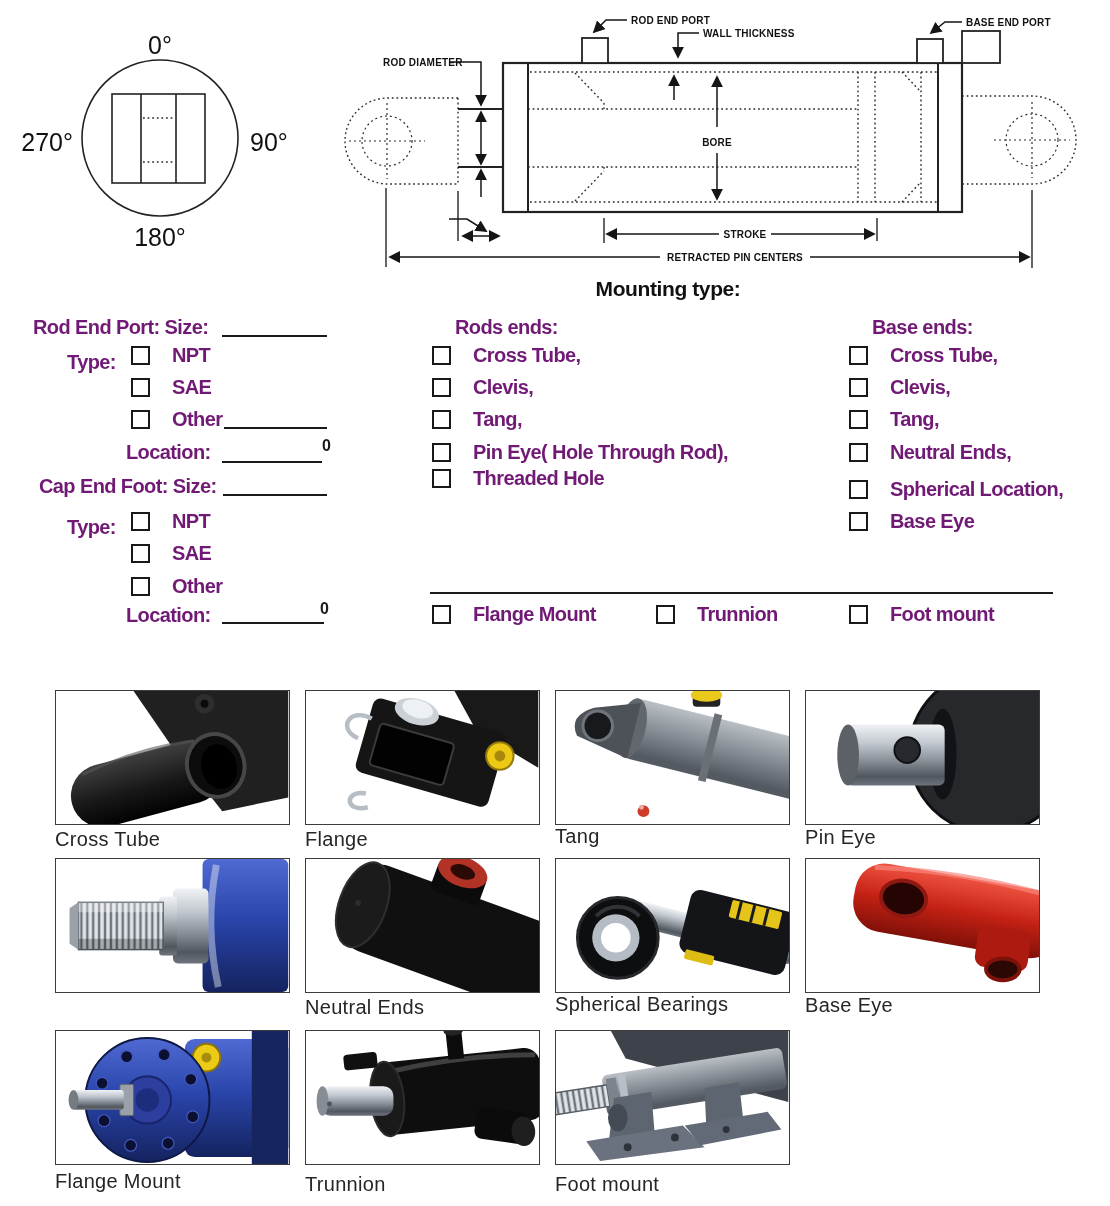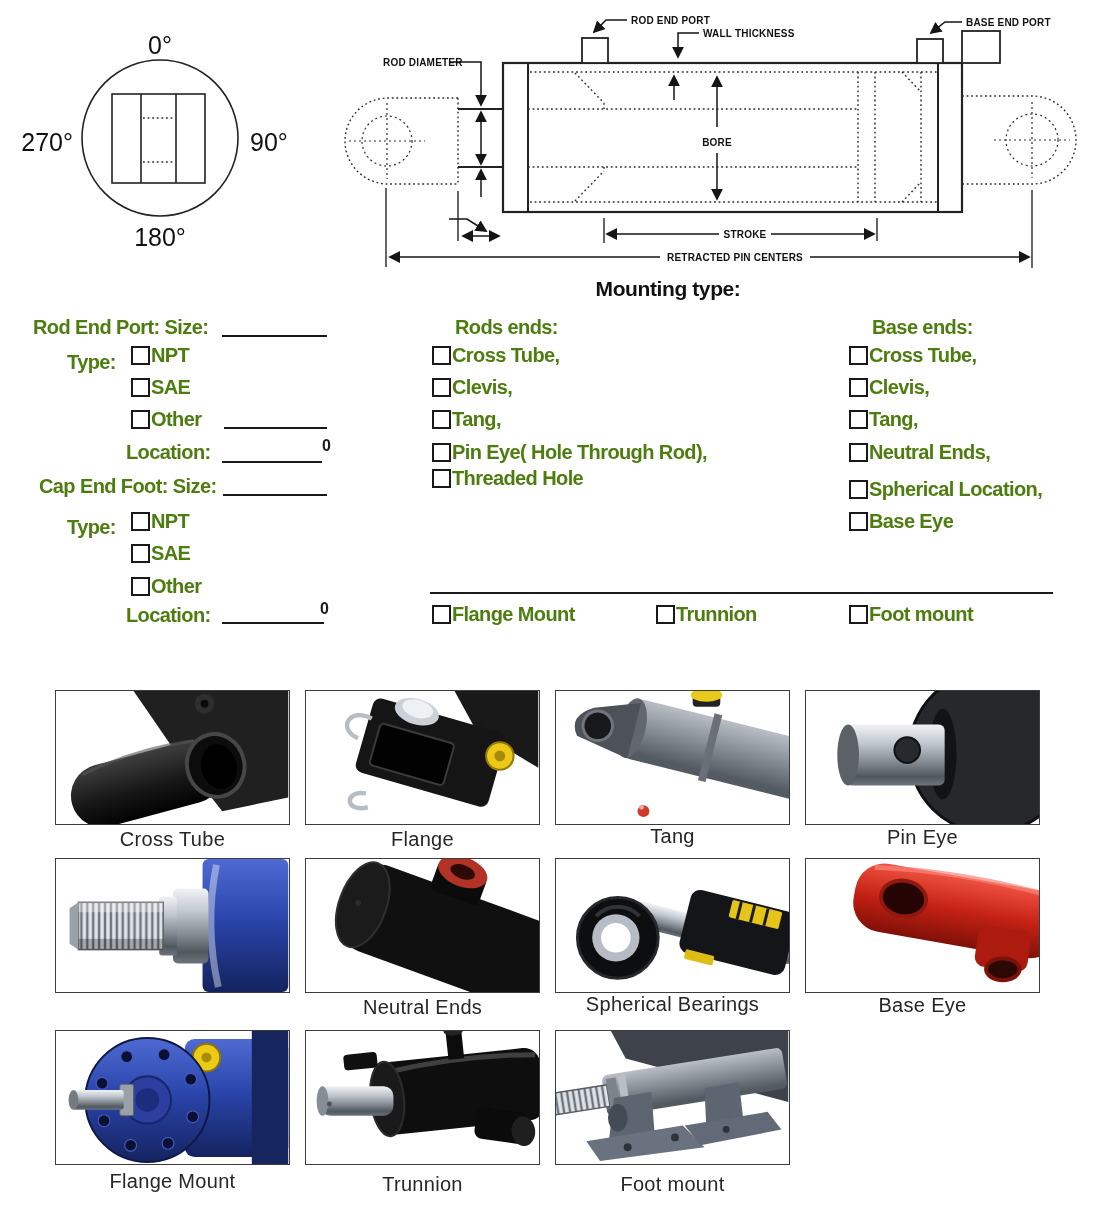--- a/index.html
+++ b/index.html
@@ -1,29 +1,29 @@
 <!DOCTYPE html>
 <html><head>
 <meta charset="utf-8">
 <style>
   html,body{margin:0;padding:0;background:#fff;}
   .canvas{position:relative;width:1110px;height:1206px;background:#ffffff;
           font-family:"Liberation Sans",sans-serif;color:#1b1b1b;overflow:hidden;}
   .abs{position:absolute;}
   
-  .fl{font-weight:bold;font-size:20px;line-height:1.05;letter-spacing:-0.6px;white-space:nowrap;color:#4d7c0f;}
-  .row{position:absolute;display:flex;align-items:center;gap:1px;}
+  .fl{font-weight:bold;font-size:20px;line-height:1.05;letter-spacing:-0.6px;white-space:nowrap;color:#701a75;}
+  .row{position:absolute;display:flex;align-items:center;gap:22px;}
   .cb{width:15px;height:15px;border:2.2px solid #191919;background:#fff;flex:0 0 auto;}
   .blank{position:absolute;border-bottom:2px solid #191919;}
   .sup{position:absolute;font-size:16px;font-weight:bold;letter-spacing:0;}
   .divline{position:absolute;border-top:2px solid #1b1b1b;height:0;}
   
   .card{position:absolute;width:235px;height:135px;border:1.6px solid #3c3c3c;background:#fff;box-sizing:border-box;}
   .card svg{display:block;width:100%;height:100%;}
-  .caption{position:absolute;width:235px;text-align:center;font-size:20px;letter-spacing:0.3px;color:#262626;white-space:nowrap;}
+  .caption{position:absolute;width:235px;font-size:20px;letter-spacing:0.3px;color:#262626;white-space:nowrap;}
   
   #diagram text{font-family:"Liberation Sans",sans-serif;fill:#111;}
   .dtxt{font-size:10px;font-weight:bold;letter-spacing:0.2px;}
   .dial{font-size:25px;fill:#222;}
   .mount-head{font-size:21px;font-weight:bold;letter-spacing:-0.4px;}
   .ln{stroke:#222;stroke-width:2;fill:none;}
   .lnt{stroke:#222;stroke-width:1.6;fill:none;}
   .sq{stroke:#222;stroke-width:1.8;fill:#fff;}
   .dot{stroke:#2d2d2d;stroke-width:1.4;fill:none;stroke-dasharray:1.8 2.8;}
   .dotf{stroke:#2d2d2d;stroke-width:1.2;fill:none;stroke-dasharray:2 3;}

